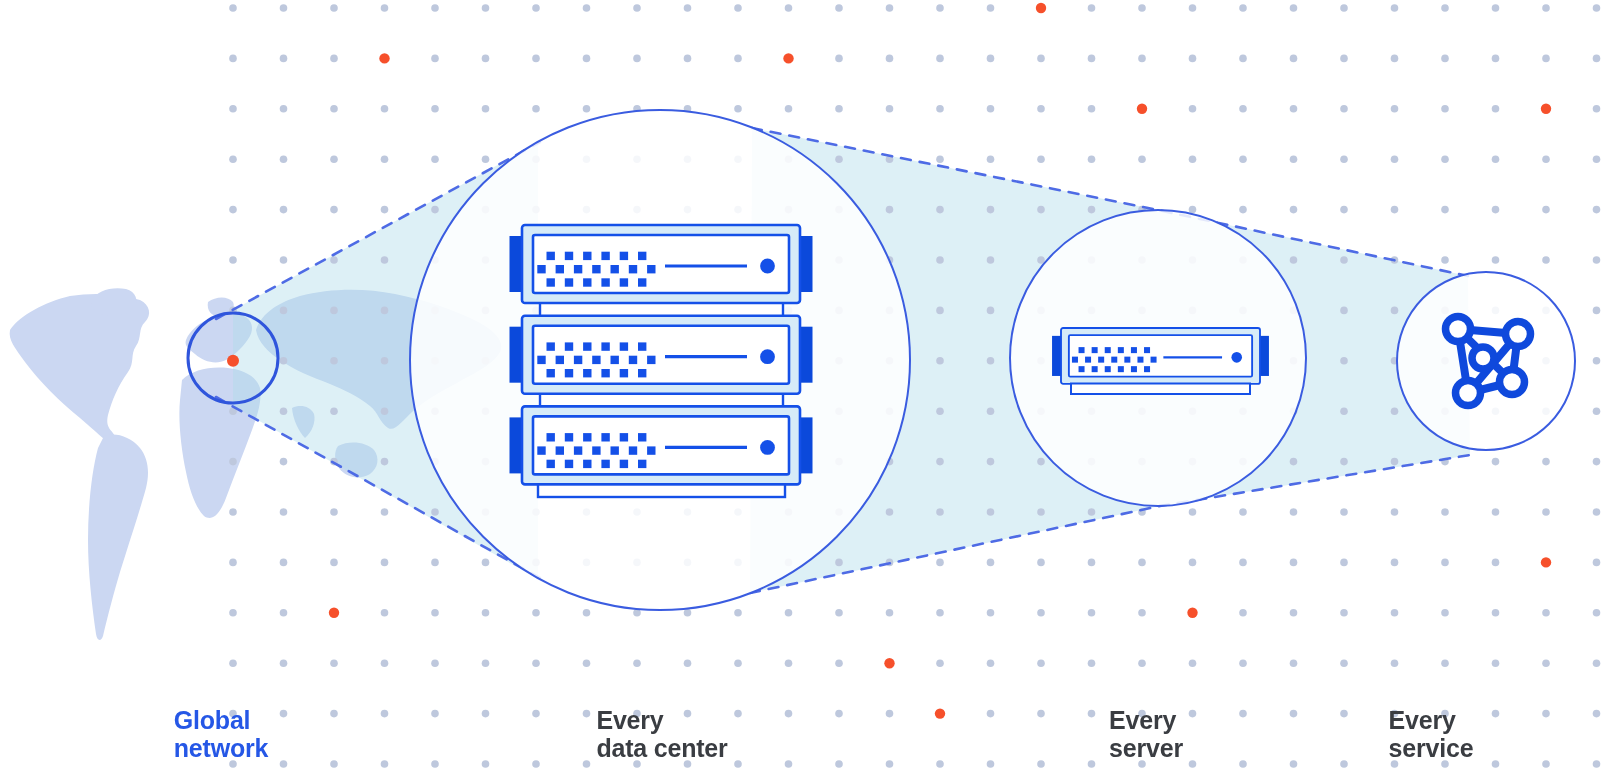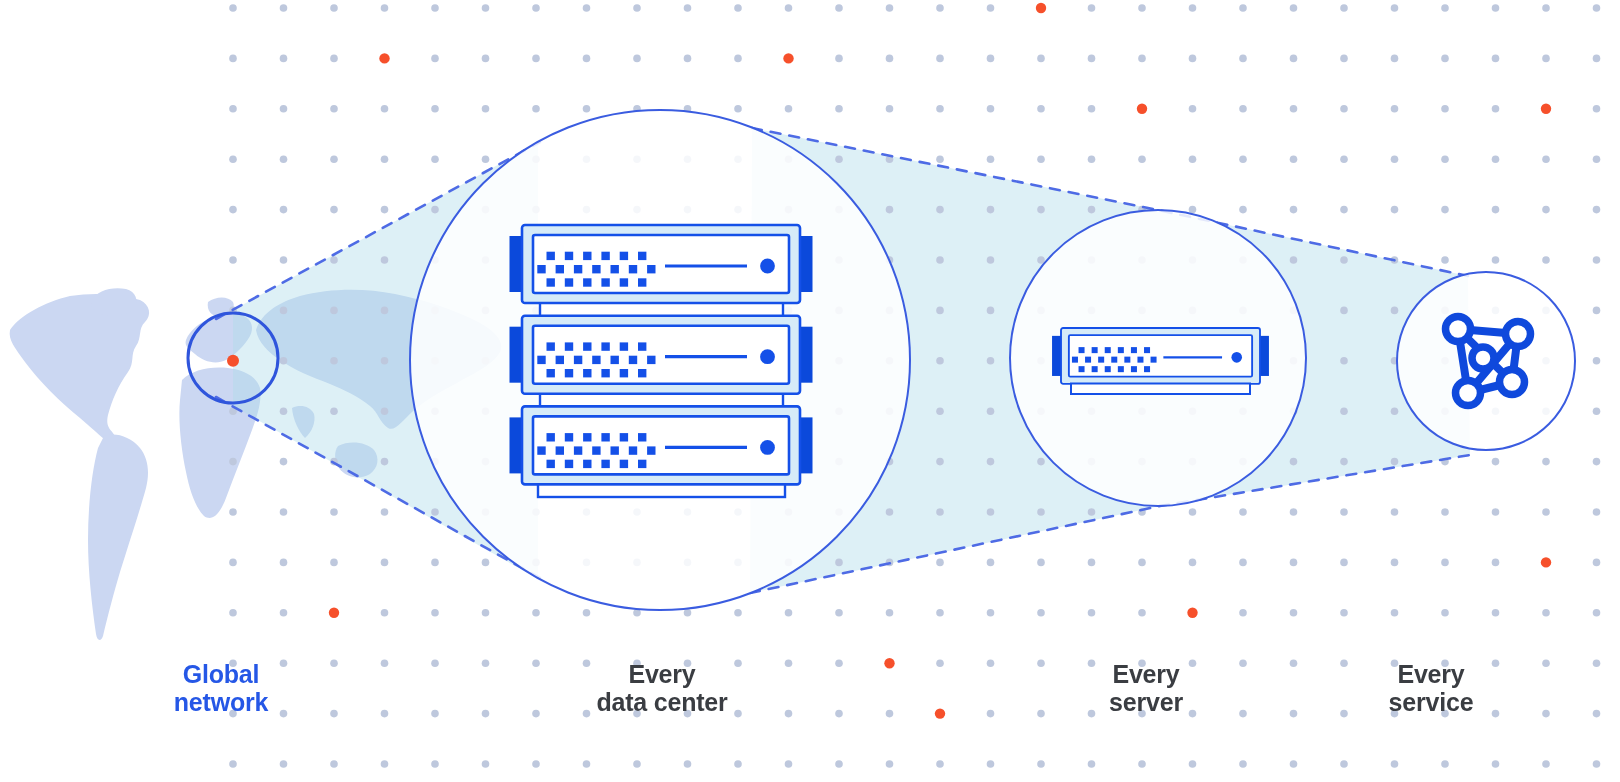--- a/index.html
+++ b/index.html
@@ -6,23 +6,22 @@
   .canvas{
     position:relative;
     width:1620px;height:782px;
     overflow:hidden;
     background:#ffffff;
     font-family:"Liberation Sans", sans-serif;
   }
   .canvas svg.scene{position:absolute;left:0;top:0;}
   .stage-label{
     position:absolute;
-    top:660px;
+    top:706px;
     transform:translateX(-50%);
-    text-align:center;
     white-space:pre-line;
     font-size:25px;
     line-height:28px;
     font-weight:700;
     color:#3a3d42;
     letter-spacing:-0.2px;
   }
   .stage-label.accent{color:#2557e6;}
   .lbl-1{left:221px;}
   .lbl-2{left:662px;}

